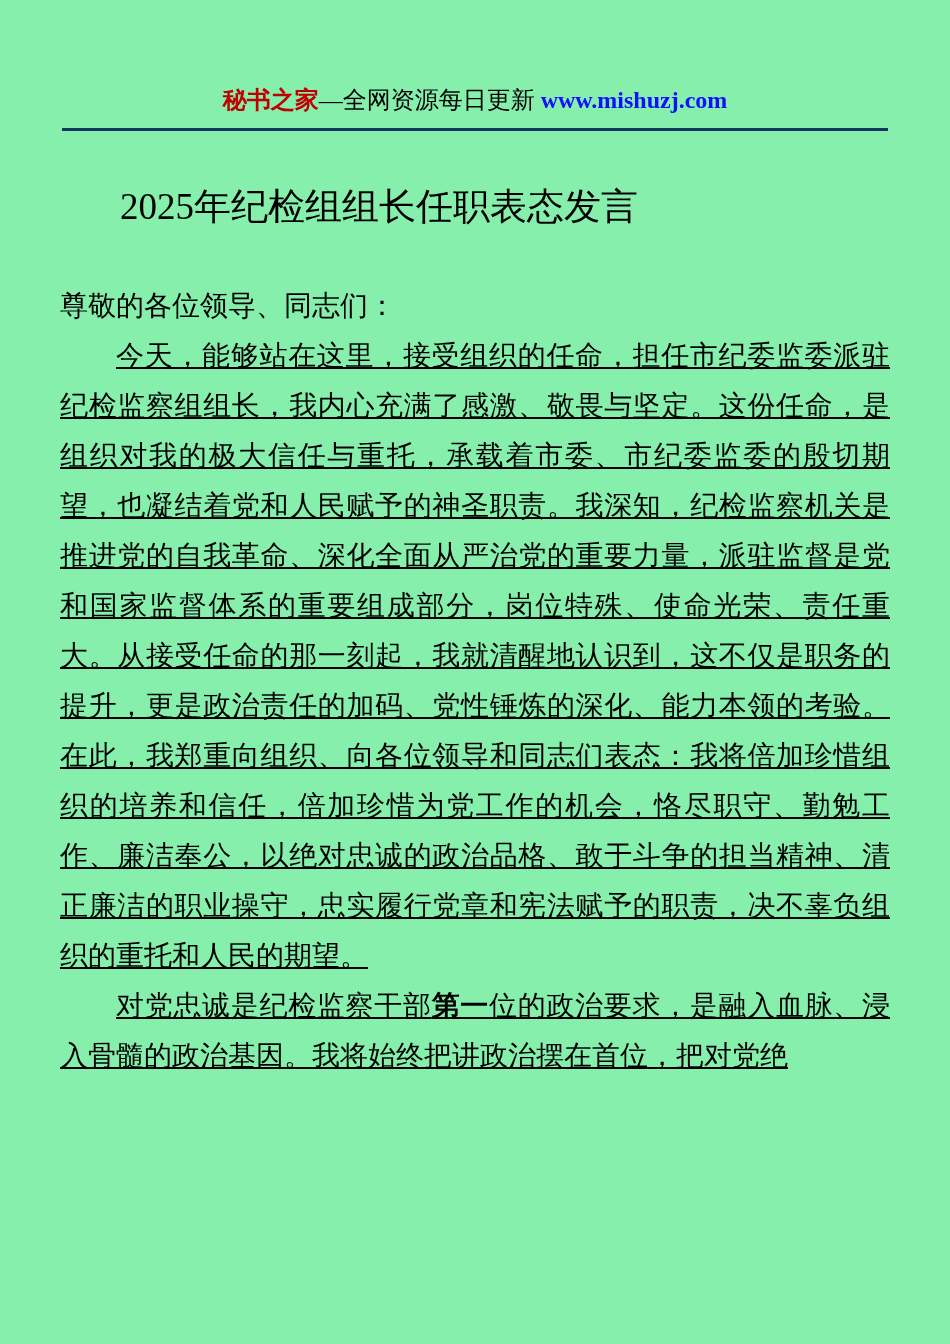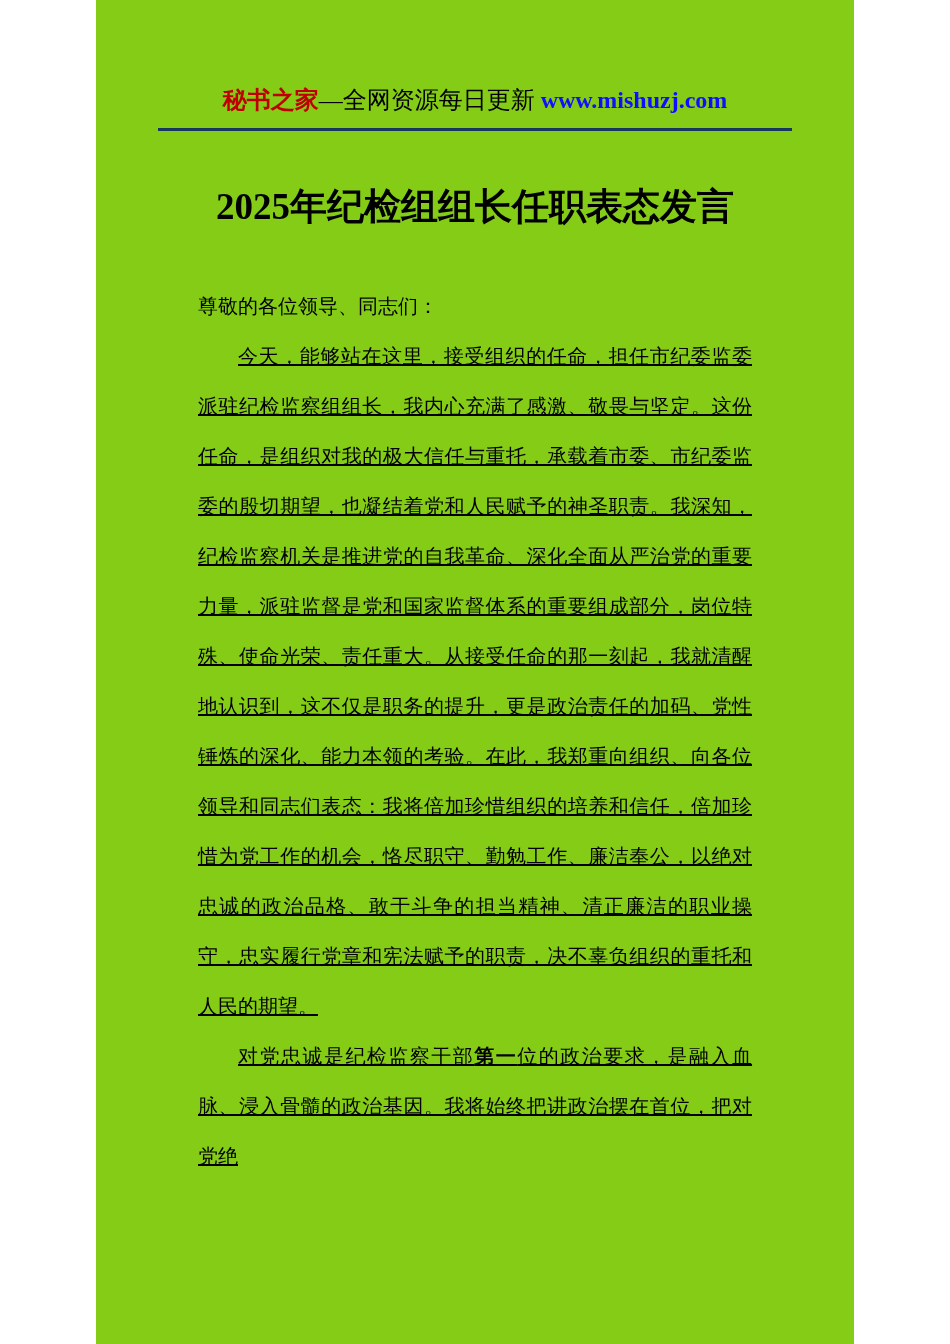--- a/index.html
+++ b/index.html
@@ -3,24 +3,24 @@
 <meta charset="utf-8">
 <style>
   html, body {
     margin: 0;
     padding: 0;
     background: #ffffff;
     font-family: "Liberation Serif", "DejaVu Serif", serif;
     color: #000000;
   }
   .page {
-    width: 758px;
+    width: 950px;
     min-height: 1344px;
     margin: 0 auto;
-    background: #84cc16;
+    background: #86efac;
     box-sizing: border-box;
     padding-top: 84px;
   }
   .site-header {
     text-align: center;
     font-size: 24px;
     line-height: 32px;
     white-space: nowrap;
   }
   .site-header .brand {
@@ -36,29 +36,29 @@
     text-decoration: none;
     cursor: pointer;
   }
   .header-rule {
     border: none;
     border-top: 3px solid #17365d;
     margin: 12px 62px 0 62px;
   }
   .doc-title {
     margin: 52px 120px 50px 120px;
-    text-align: center;
+    text-align: left;
     font-size: 37px;
-    font-weight: bold;
+    font-weight: normal;
     line-height: 48px;
     font-family: "Liberation Serif", "DejaVu Serif", serif;
   }
   .doc-body {
-    padding: 0 102px;
-    font-size: 20px;
+    padding: 0 60px;
+    font-size: 28px;
     line-height: 50px;
     text-align: justify;
     text-justify: inter-ideograph;
   }
   .doc-body p {
     margin: 0;
   }
   .salutation {
     text-indent: 0;
   }

